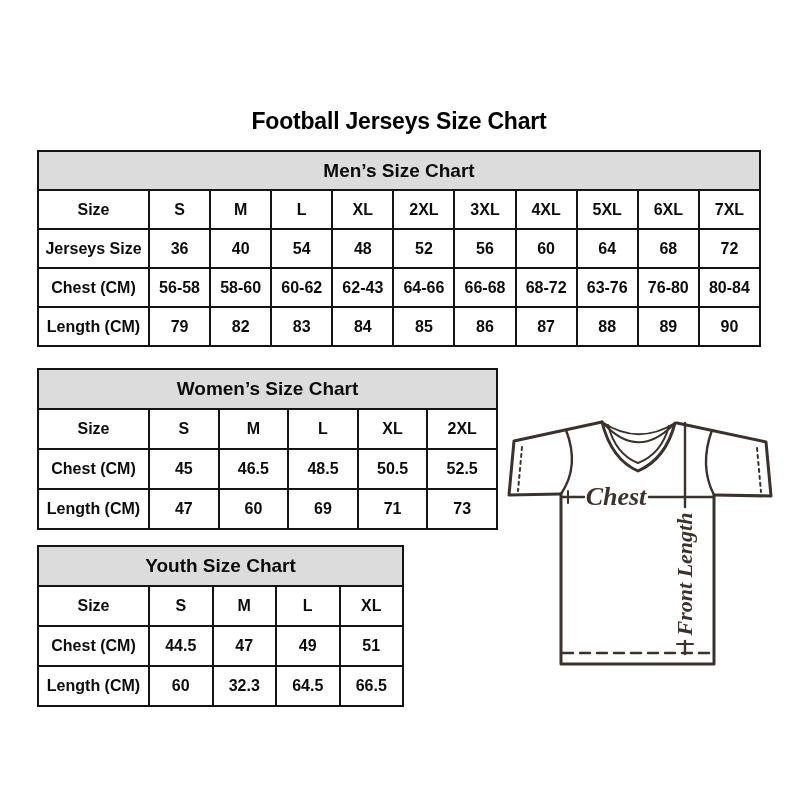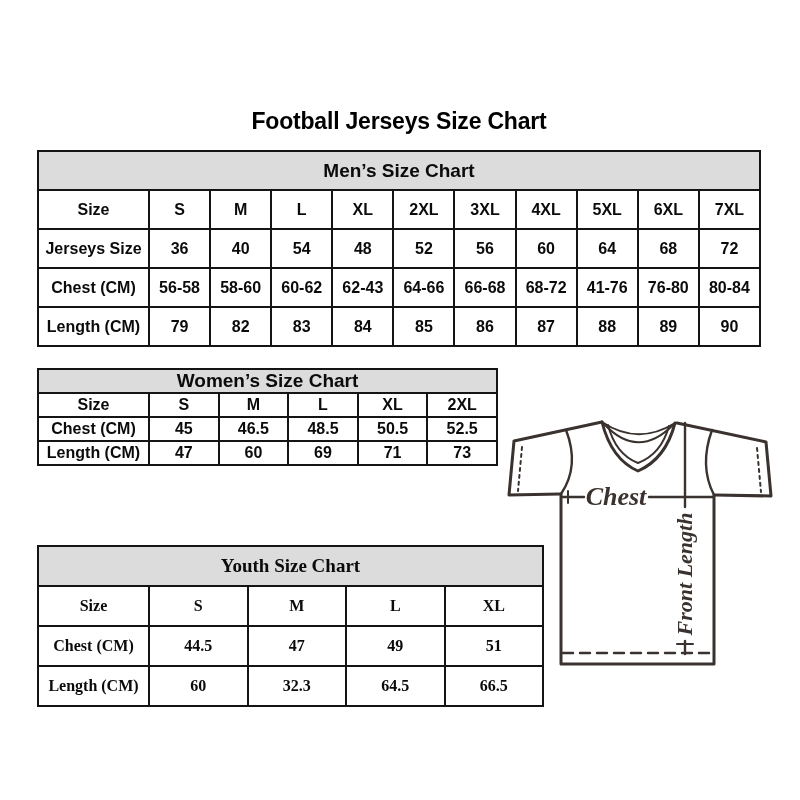--- a/index.html
+++ b/index.html
@@ -19,22 +19,22 @@
   }
   table.size td {
     border:2px solid #141414; text-align:center; vertical-align:middle;
     font-weight:bold; color:#0b0b0b; font-size:16px; padding:0;
     overflow:hidden; white-space:nowrap;
   }
   table.size td.thead { background:#dcdcdc; font-size:19px; }
   #men-table   { left:37px; top:150px; width:724px; }
   #men-table tr { height:39px; }
   #women-table { left:37px; top:368px; width:461px; }
-  #women-table tr { height:24px; }
-  #youth-table { left:37px; top:545px; width:507px;font-family:Liberation Serif, serif; }
+  #women-table tr { height:40px; }
+  #youth-table { left:37px; top:545px; width:367px; }
   #youth-table tr { height:40px; }
   .jersey-wrap { position:absolute; left:505px; top:408px; width:270px; height:265px;text-align:right; }
   .jersey-wrap svg { display:block; }
   .jersey-wrap text {
     font-family:"Liberation Serif", serif; font-style:italic; font-weight:bold;
     fill:#3a322e;
   }
 </style>
 </head>
 <body>
@@ -87,21 +87,21 @@
   </tr>
   <tr>
     <td>Chest (CM)</td>
     <td>56-58</td>
     <td>58-60</td>
     <td>60-62</td>
     <td>62-43</td>
     <td>64-66</td>
     <td>66-68</td>
     <td>68-72</td>
-    <td>41-76</td>
+    <td>63-76</td>
     <td>76-80</td>
     <td>80-84</td>
   </tr>
   <tr>
     <td>Length (CM)</td>
     <td>79</td>
     <td>82</td>
     <td>83</td>
     <td>84</td>
     <td>85</td>

